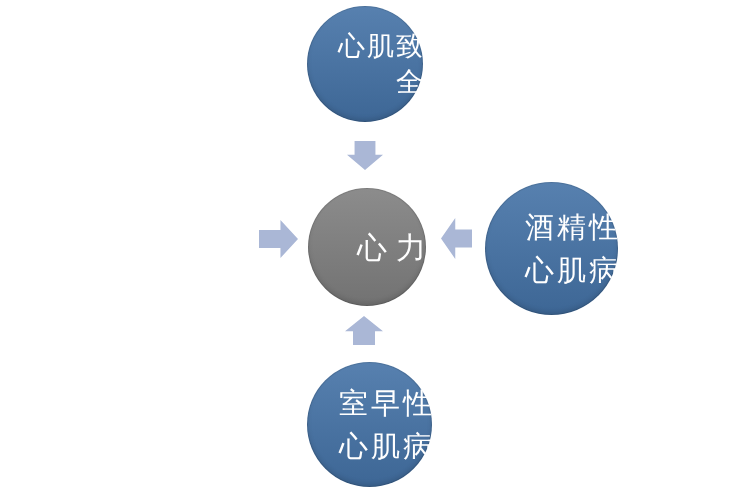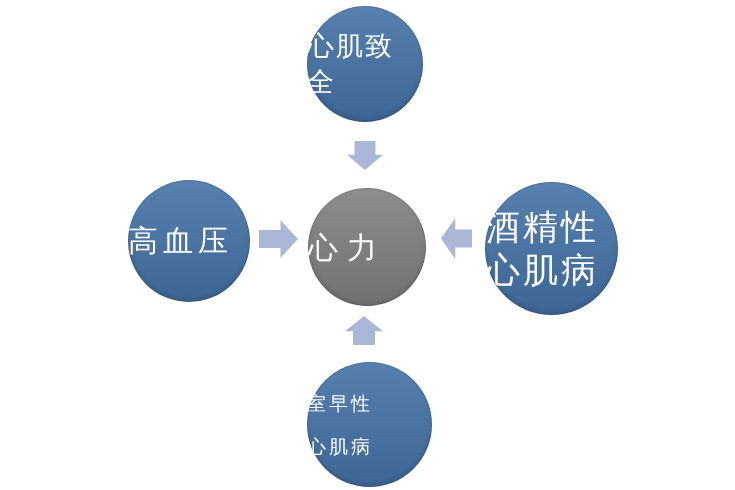--- a/index.html
+++ b/index.html
@@ -8,37 +8,37 @@
     width:735px;height:490px;
     background:#ffffff;
     overflow:hidden;
     font-family:"DejaVu Serif","Liberation Serif",serif;
   }
   .node{
     position:absolute;
     border-radius:50%;
     display:flex;
     flex-direction:column;
-    align-items:flex-start;
+    align-items:flex-end;
     justify-content:center;
     color:#ffffff;
     text-align:center;
     background-image:linear-gradient(180deg, rgba(255,255,255,0.10) 0%, rgba(0,0,0,0.10) 100%);
     box-shadow:inset 0 0 0 1px rgba(0,0,0,0.10), inset 0 -3px 5px rgba(0,0,0,0.12);
   }
   .node .line{white-space:nowrap;}
   .node-top{left:307px;top:6px;width:116px;height:116px;font-size:27px;line-height:36px;}
   .node-top .line{letter-spacing:2px;margin-right:-2px;}
   .node-left{left:128px;top:180px;width:122px;height:122px;font-size:30px;line-height:40px;}
   .node-left .line{letter-spacing:5px;margin-right:-5px;}
   .node-center{left:308px;top:188px;width:118px;height:118px;font-size:30px;line-height:43px;}
   .node-center .line{letter-spacing:9px;margin-right:-9px;}
-  .node-right{left:485px;top:182px;width:133px;height:133px;font-size:35px;line-height:43px;}
+  .node-right{left:485px;top:182px;width:133px;height:133px;font-size:29px;line-height:43px;}
   .node-right .line{letter-spacing:3px;margin-right:-3px;}
-  .node-bottom{left:307px;top:362px;width:125px;height:125px;font-size:19px;line-height:43px;}
+  .node-bottom{left:307px;top:362px;width:125px;height:125px;font-size:29px;line-height:43px;}
   .node-bottom .line{letter-spacing:3px;margin-right:-3px;}
   .arrow{position:absolute;}
   .arrow-down{
     left:347px;top:141px;width:36px;height:29px;
     clip-path:polygon(21% 0, 79% 0, 79% 47%, 100% 47%, 50% 100%, 0 47%, 21% 47%);
   }
   .arrow-right{
     left:259px;top:220px;width:39px;height:38px;
     clip-path:polygon(0 26%, 55% 26%, 55% 0, 100% 50%, 55% 100%, 55% 74%, 0 74%);
   }
@@ -56,23 +56,20 @@
 
 <div class="stage">
 
   <div class="node node-top" style="background-color: rgb(68, 114, 166);">
     <div class="line">心肌致</div>
     <div class="line">全</div>
   </div>
 
   <div class="arrow arrow-down" style="background-color: rgb(170, 183, 214);"></div>
 
-  <div class="node node-left" style="background-color: rgb(68, 114, 166);">
-    <div class="line">高血压</div>
-  </div>
 
   <div class="arrow arrow-right" style="background-color: rgb(170, 183, 214);"></div>
 
   <div class="node node-center" style="background-color: rgb(127, 127, 127);">
     <div class="line">心力</div>
   </div>
 
   <div class="arrow arrow-left" style="background-color: rgb(170, 183, 214);"></div>
 
   <div class="node node-right" style="background-color: rgb(68, 114, 166);">

